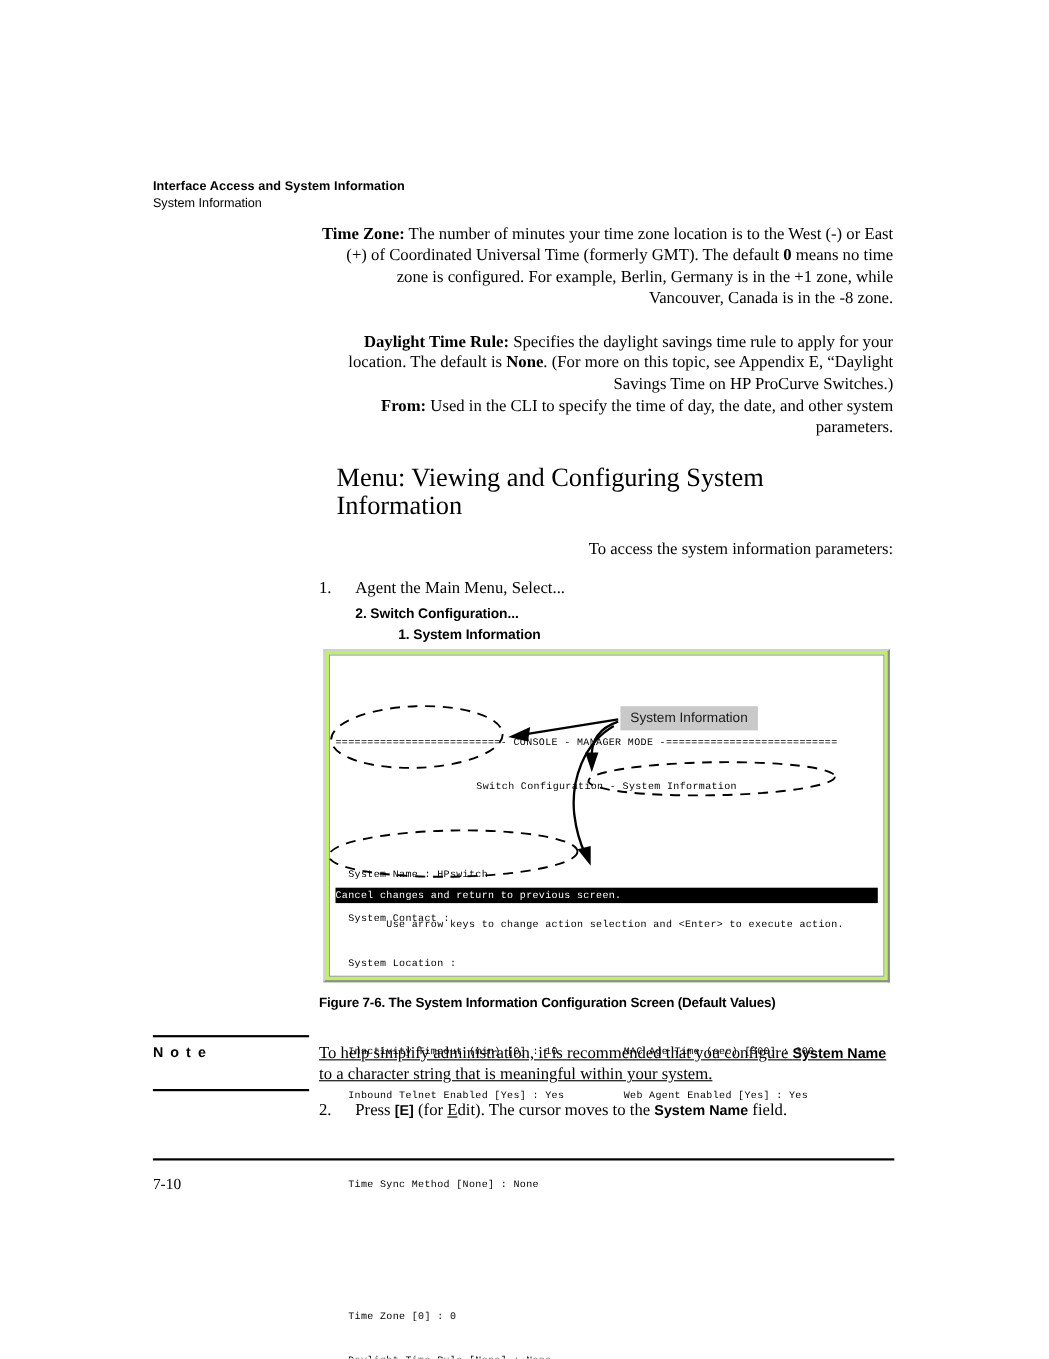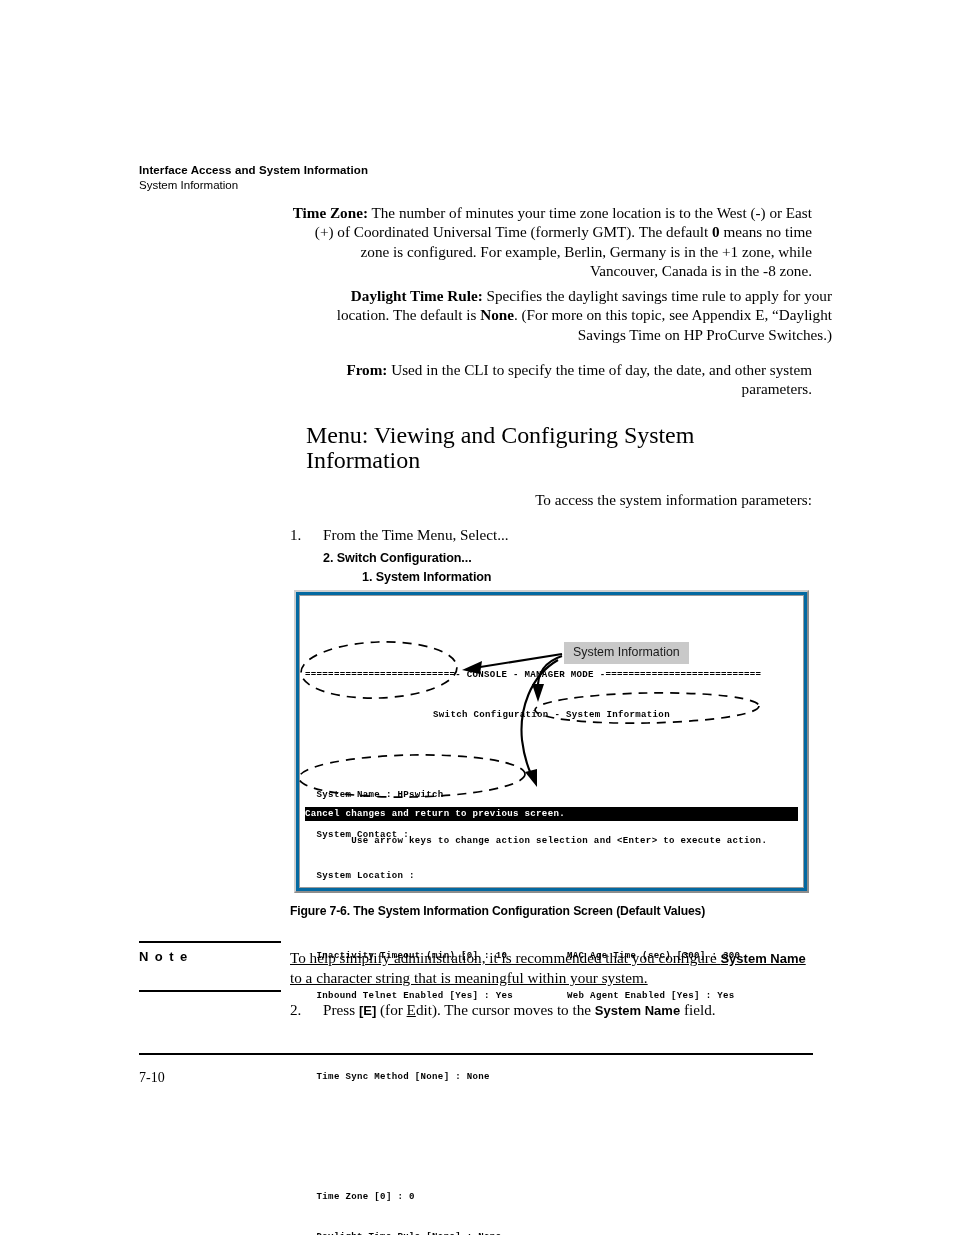--- a/index.html
+++ b/index.html
@@ -94,26 +94,25 @@
   #figure-wrap {
     position: absolute;
     left: 294px;
     top: 590px;
     width: 515px;
     height: 303px;
   }
   #term-frame {
     position: absolute;
     inset: 0;
-    background: #0369a1;
+    background: #bef264;
     border: 2px solid #cfcfcf;
     border-right-color: #8d8d8d;
     border-bottom-color: #8d8d8d;
     box-sizing: border-box;
-    font-weight: bold;
   }
   #term-frame-inner {
     position: absolute;
     left: 3px; top: 3px; right: 3px; bottom: 3px;
     border: 1px solid #9a9a9a;
     background: #ffffff;
     box-sizing: border-box;
   }
   #term-screen {
     position: absolute;
@@ -267,38 +266,38 @@
   <div class="hdr-line1">Interface Access and System Information</div>
   <div class="hdr-line2">System Information</div>
 </div>
 
 <div class="body-col" style="top:203px;">
   <p class="para">
     <span class="b">Time Zone:</span><span> The number of minutes your time zone location is to the West (-) or East (+) of Coordinated Universal Time (formerly GMT). The default </span><span class="b">0</span><span> means no time zone is configured. For example, Berlin, Germany is in the +1 zone, while Vancouver, Canada is in the -8 zone.</span>
   </p>
 </div>
 
-<div class="body-col" style="top:286px;margin-left:20px;">
+<div class="body-col" style="top:301px;">
   <p class="para">
     <span class="b">Daylight Time Rule:</span><span> Specifies the daylight savings time rule to apply for your location. The default is </span><span class="b">None</span><span>. (For more on this topic, see Appendix E, “Daylight Savings Time on HP ProCurve Switches.)</span>
   </p>
 </div>
 
 <div class="body-col" style="top:360px;">
   <p class="para">
     <span class="b">From:</span><span> Used in the CLI to specify the time of day, the date, and other system parameters.</span>
   </p>
 </div>
 
 <div class="body-col" style="top:423px;">
   <h2 class="section-head">Menu: Viewing and Configuring System Information</h2>
   <p class="para" style="margin-bottom:16px;">To access the system information parameters:</p>
   <div class="step">
     <span class="num">1.</span>
-    <span>From the Time Menu, Select...</span>
+    <span>Agent the Main Menu, Select...</span>
   </div>
   <div class="menu-lvl1">2. Switch Configuration...</div>
   <div class="menu-lvl2">1. System Information</div>
 </div>
 
 <div id="figure-wrap">
   <div id="term-frame">
     <div id="term-frame-inner">
 
       <div id="term-screen">

